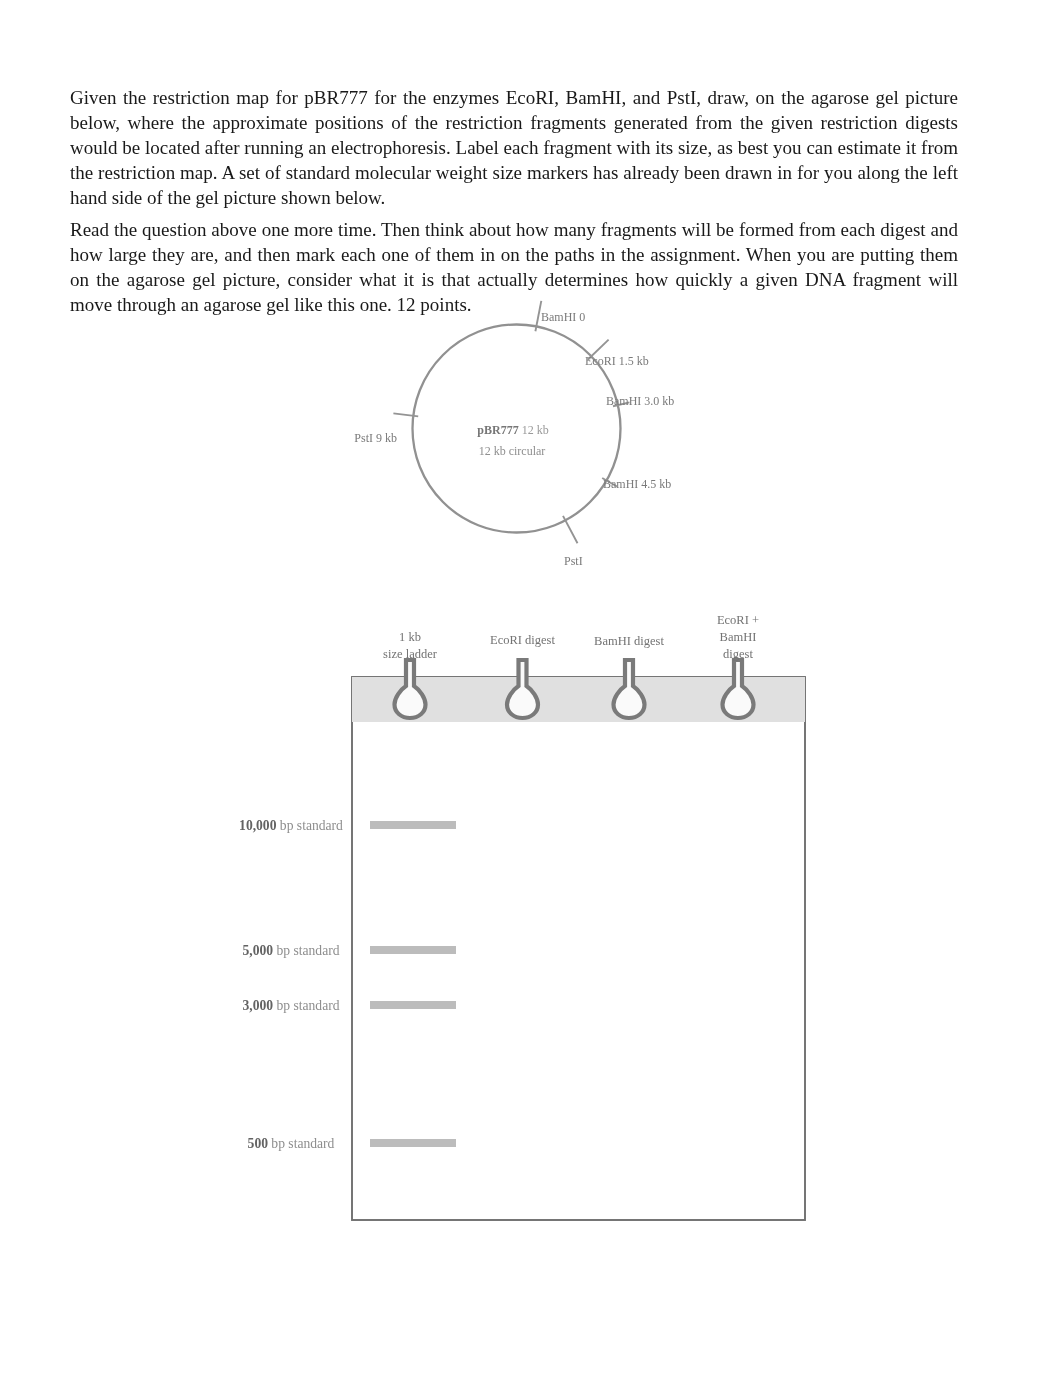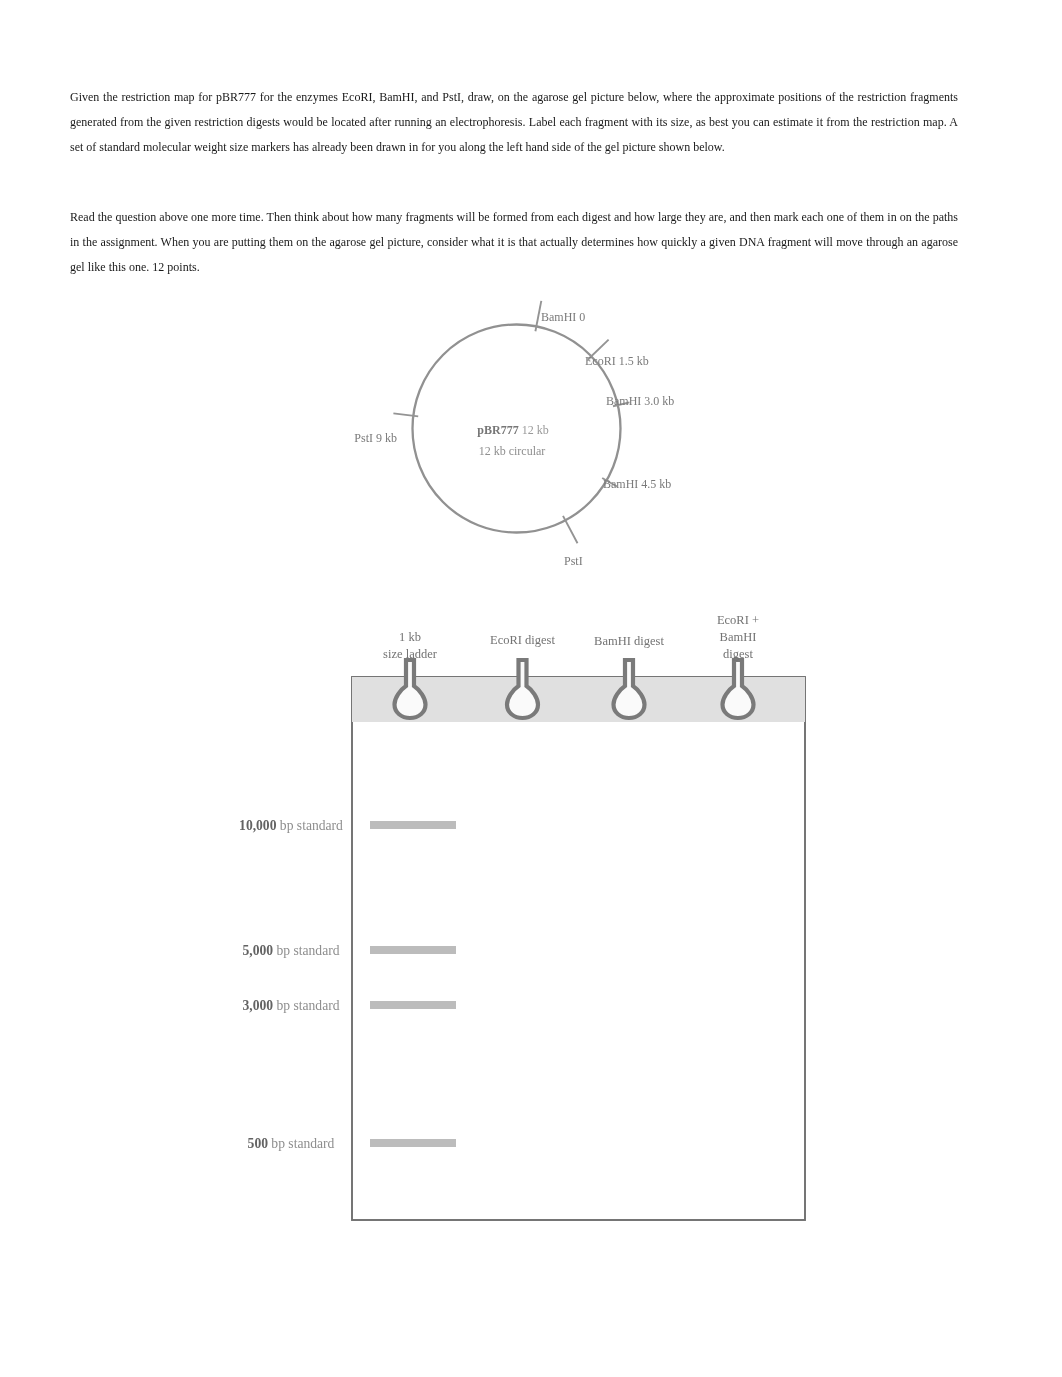--- a/index.html
+++ b/index.html
@@ -1,23 +1,23 @@
 <!DOCTYPE html>
 <html><head>
 <meta charset="utf-8">
 <title>Restriction digest worksheet</title>
 <style>
   html,body{margin:0;padding:0;background:#ffffff;}
   body{width:1062px;height:1377px;position:relative;overflow:hidden;
        font-family:"Liberation Serif",serif;color:#000;}
   .page{position:absolute;left:0;top:0;width:1062px;height:1377px;background:#fff;}
-  p.para{position:absolute;margin:0;font-size:12px;line-height:25px;
+  p.para{position:absolute;margin:0;font-size:19px;line-height:25px;
          text-align:justify;color:#191919;}
   #para1{left:70px;top:85px;width:888px;}
-  #para2{left:70px;top:205px;width:888px;}
+  #para2{left:70px;top:217px;width:888px;}
   svg.fig{position:absolute;left:0;top:0;overflow:visible;}
   #plasmidfig{width:1062px;height:620px;}
   #gelfig{width:1062px;height:1377px;}
   text{font-family:"Liberation Serif",serif;fill:#7d7d7d;}
   .sitelab{font-size:12px;fill:#7a7a7a;}
   .pname{font-size:12px;}
   .pname .nm{font-weight:bold;fill:#777777;}
   .pname .nmsfx{font-weight:normal;fill:#9a9a9a;}
   .psize{font-size:12px;fill:#8f8f8f;}
   .ladlab{font-size:13.6px;fill:#8e8e8e;}

